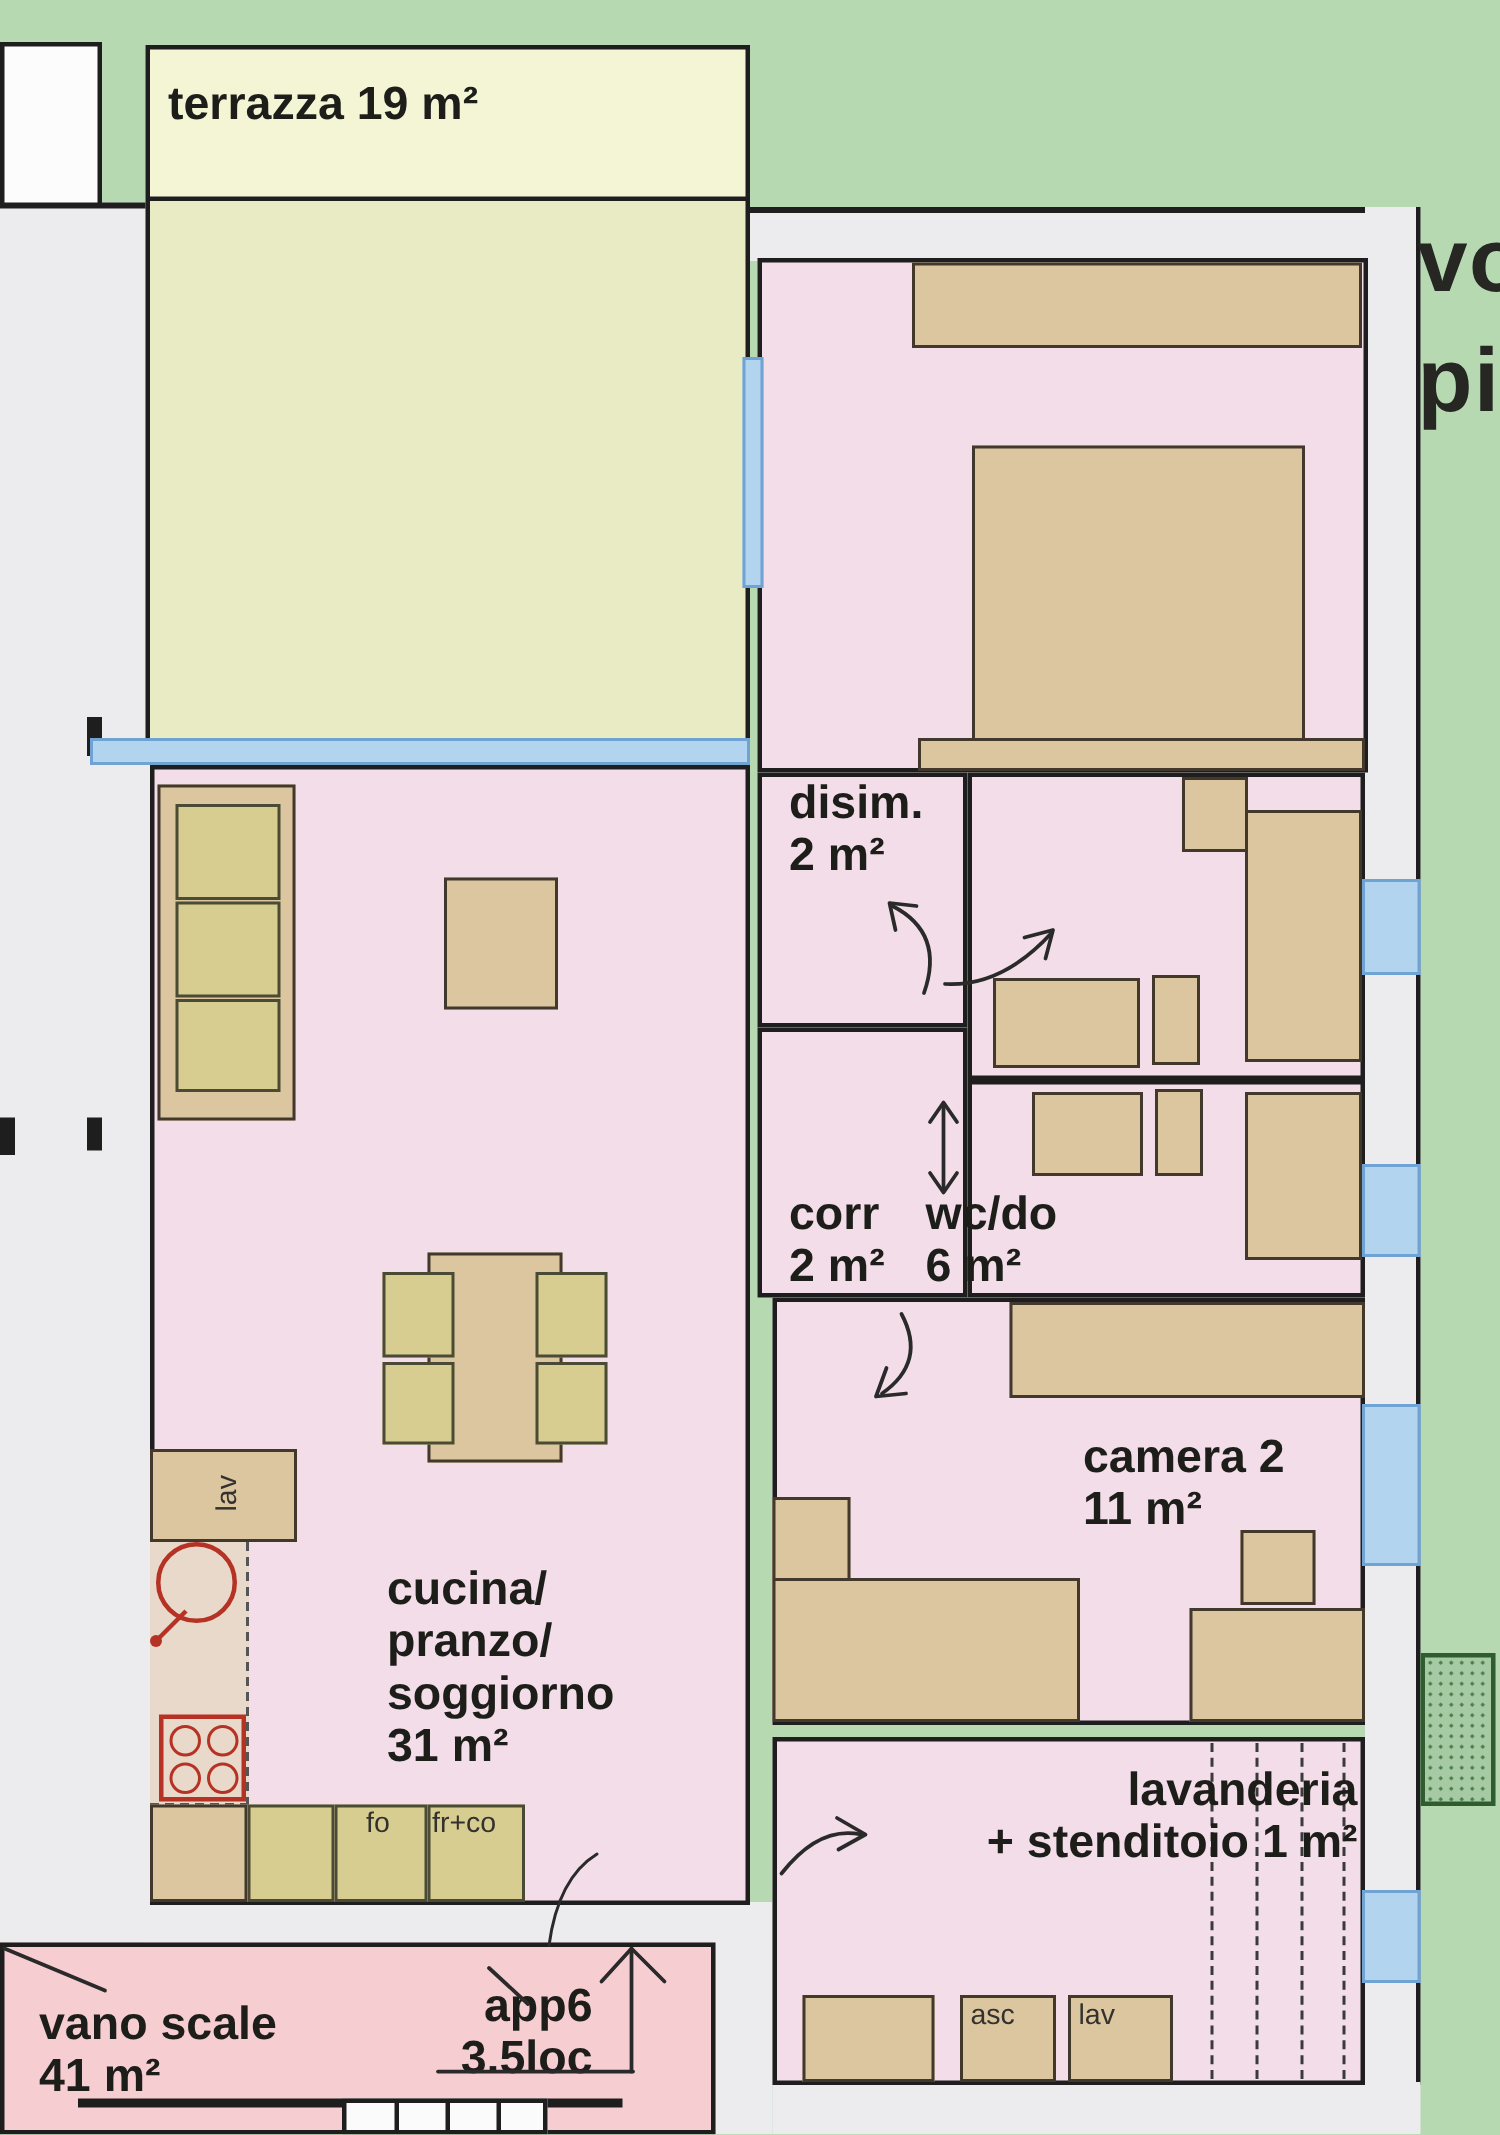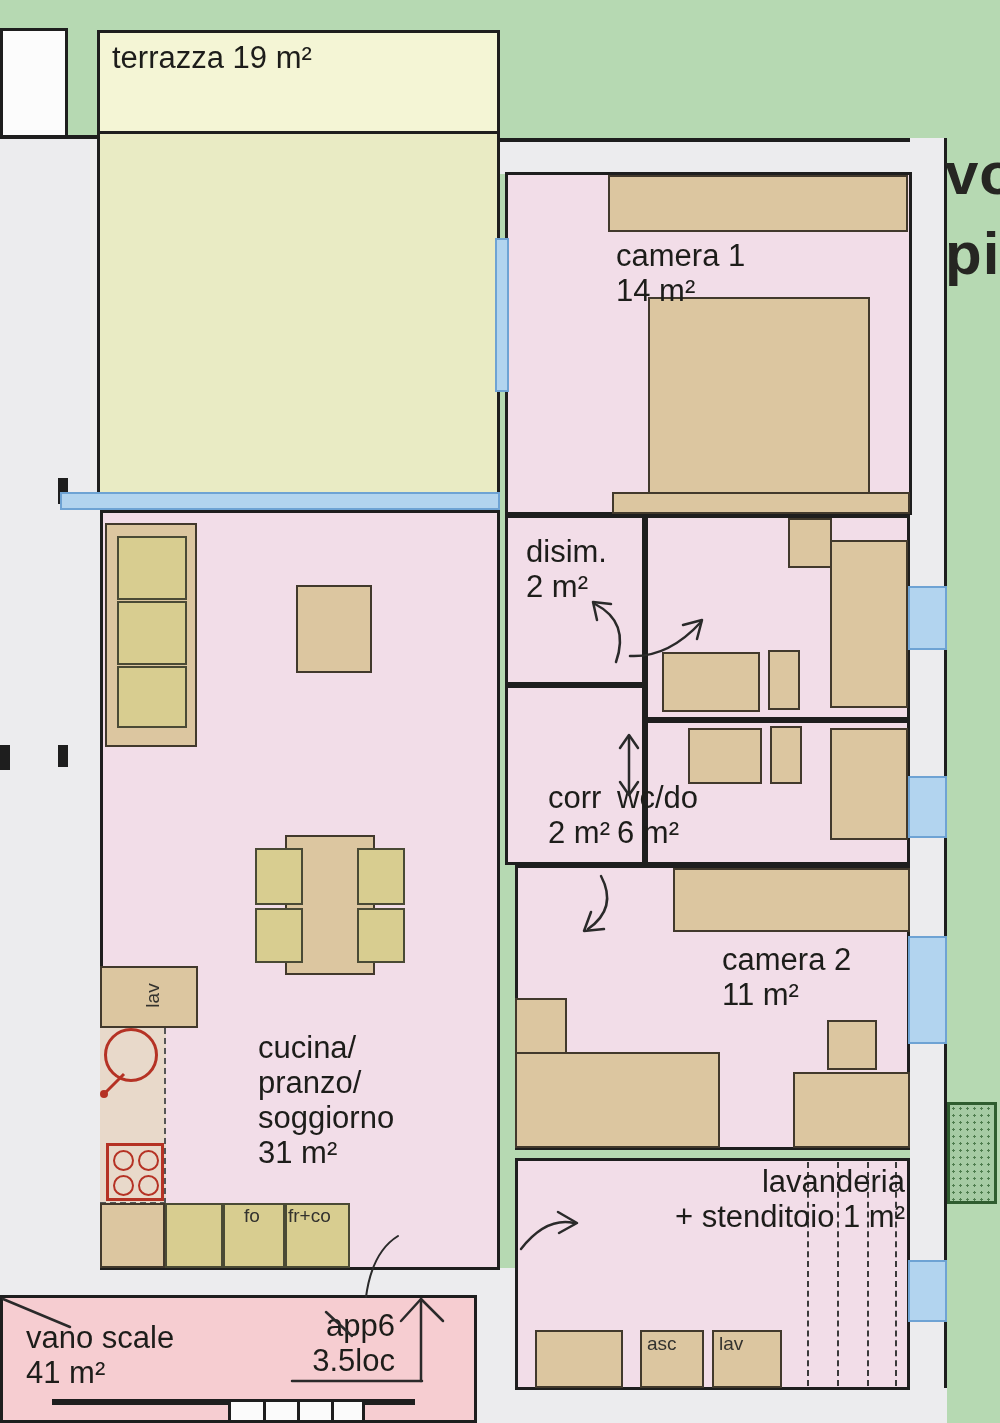--- a/index.html
+++ b/index.html
@@ -7,21 +7,21 @@
         font-family:"Liberation Sans",sans-serif;color:#1d1d1a;}
   .abs{position:absolute;box-sizing:border-box;}
   .room{border:3px solid #1e1e1e;}
   .pink{background:#f2dde8;}
   .stair-pink{background:#f6cdd1;}
   .grey{background:#ececee;}
   .tan{background:#dcc6a0;border:2px solid #42392c;}
   .khaki{background:#d8cd90;border:2px solid #4a4a35;}
   .blue{background:#b2d4ef;border:2px solid #6ea3d4;}
   .dark{background:#1e1e1e;}
-  .label{position:absolute;font-weight:normal;font-size:31px;line-height:1.13;white-space:nowrap;color:#1d1d1a;}
+  .label{position:absolute;font-weight:bold;font-size:31px;line-height:1.13;white-space:nowrap;color:#1d1d1a;margin-top:11px;}
   .small-label{position:absolute;font-size:19px;line-height:1;color:#33322e;white-space:nowrap;}
   .edge-word{position:absolute;left:945px;font-size:60px;font-weight:bold;color:#262622;line-height:1;letter-spacing:1px;}
   .dashv{position:absolute;border-left:2px dashed #3a3a3a;width:2px;}
   .circle-red{position:absolute;border:3px solid #b53224;border-radius:50%;background:transparent;box-sizing:border-box;}
   .burner{position:absolute;width:21px;height:21px;border:2px solid #b53224;border-radius:50%;box-sizing:border-box;}
   .planter{background:#a6cba4;border:3px solid #2f5d2f;
            background-image:radial-gradient(circle,#4e7d4e 1.2px,transparent 1.4px);
            background-size:7px 7px;}
   svg.overlay{position:absolute;left:0;top:0;pointer-events:none;}
 </style>
@@ -116,29 +116,25 @@
 
   <div class="abs room stair-pink" style="left:0;top:1295px;width:477px;height:128px;"></div>
   <div class="abs dark" style="left:52px;top:1399px;width:363px;height:6px;"></div>
   <div class="abs" style="left:228px;top:1399px;width:137px;height:24px;background:#fbfbfb;border:3px solid #1e1e1e;">
     <span class="abs dark" style="left:32px;top:0;width:3px;height:18px;"></span>
     <span class="abs dark" style="left:66px;top:0;width:3px;height:18px;"></span>
     <span class="abs dark" style="left:100px;top:0;width:3px;height:18px;"></span>
   </div>
 
   <div class="label" style="left:112px;top:40px;">terrazza 19 m²</div>
-  <div class="label" style="left:616px;top:238px;">
-    <div>camera 1</div>
-    <div>14 m²</div>
-  </div>
-  <div class="label" style="left:526px;top:534px;">
+  <div class="label" style="left:526px;top:506px;">
     <div>disim.</div>
     <div>2 m²</div>
   </div>
-  <div class="label" style="left:548px;top:780px;">
+  <div class="label" style="left:526px;top:780px;">
     <div>corr</div>
     <div>2 m²</div>
   </div>
   <div class="label" style="left:617px;top:780px;">
     <div>wc/do</div>
     <div>6 m²</div>
   </div>
   <div class="label" style="left:722px;top:942px;">
     <div>camera 2</div>
     <div>11 m²</div>

